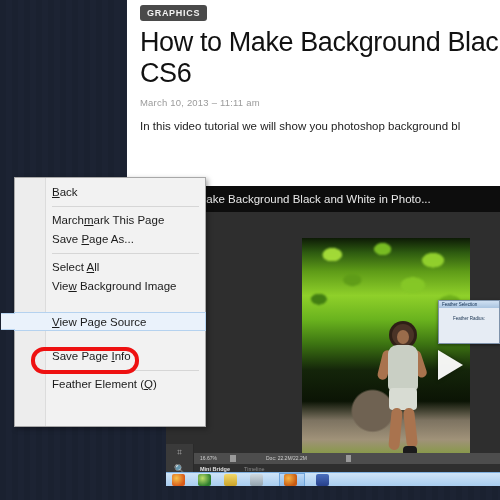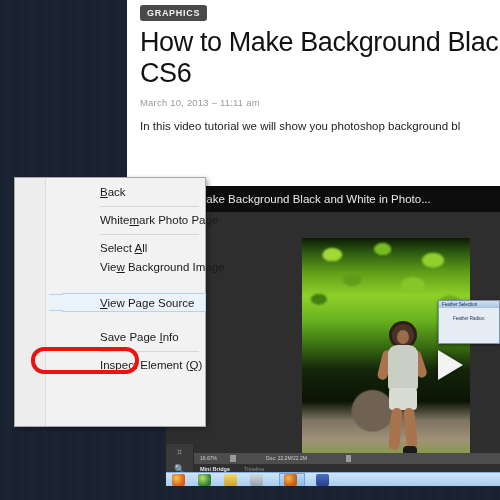--- a/index.html
+++ b/index.html
@@ -188,21 +188,20 @@
     background:linear-gradient(to bottom,#bcd8f5,#8fbbe8);
     border:1px solid #6fa4da;
   }
 
   
   #ctx-menu{
     position:absolute; left:14px; top:177px; width:192px; height:250px;
     background:#f2f2f2; border:1px solid #a8a8a8;
     box-shadow:2px 2px 5px rgba(0,0,0,.35);
     z-index:40;
-    padding-left:48px;
   }
   #ctx-gutter{
     position:absolute; left:0; top:0; width:31px; bottom:0;
     background:#ededed; border-right:1px solid #dcdcdc;
   }
   .mi{
     position:relative; height:19px; line-height:19px;
     padding-left:37px; font-size:11.5px; color:#1b1b1b;
     white-space:nowrap;
   }
@@ -311,21 +310,24 @@
 
   <div style="height:5px"></div>
 
   <div class="mi">
     <span class="u">B</span><span>ack</span>
   </div>
 
   <div class="mi-sep"></div>
 
   <div class="mi">
-    <span>White</span><span class="u">m</span><span>ark Photo Page</span>
+    <span>March</span><span class="u">m</span><span>ark This Page</span>
+  </div>
+  <div class="mi">
+    <span>Save </span><span class="u">P</span><span>age As...</span>
   </div>
 
   <div class="mi-sep"></div>
 
   <div class="mi">
     <span>Select </span><span class="u">A</span><span>ll</span>
   </div>
   <div class="mi">
     <span>Vie</span><span class="u">w</span><span> Background Image</span>
   </div>
@@ -337,17 +339,17 @@
     </div>
   </div>
 
   <div class="mi">
     <span>Save Page </span><span class="u">I</span><span>nfo</span>
   </div>
 
   <div class="mi-sep"></div>
 
   <div class="mi">
-    <span>Inspect Element (</span><span class="u">Q</span><span>)</span>
+    <span>Feather Element (</span><span class="u">Q</span><span>)</span>
   </div>
 </div>
 
 <div id="red-ring"></div>
 
 </body></html>

